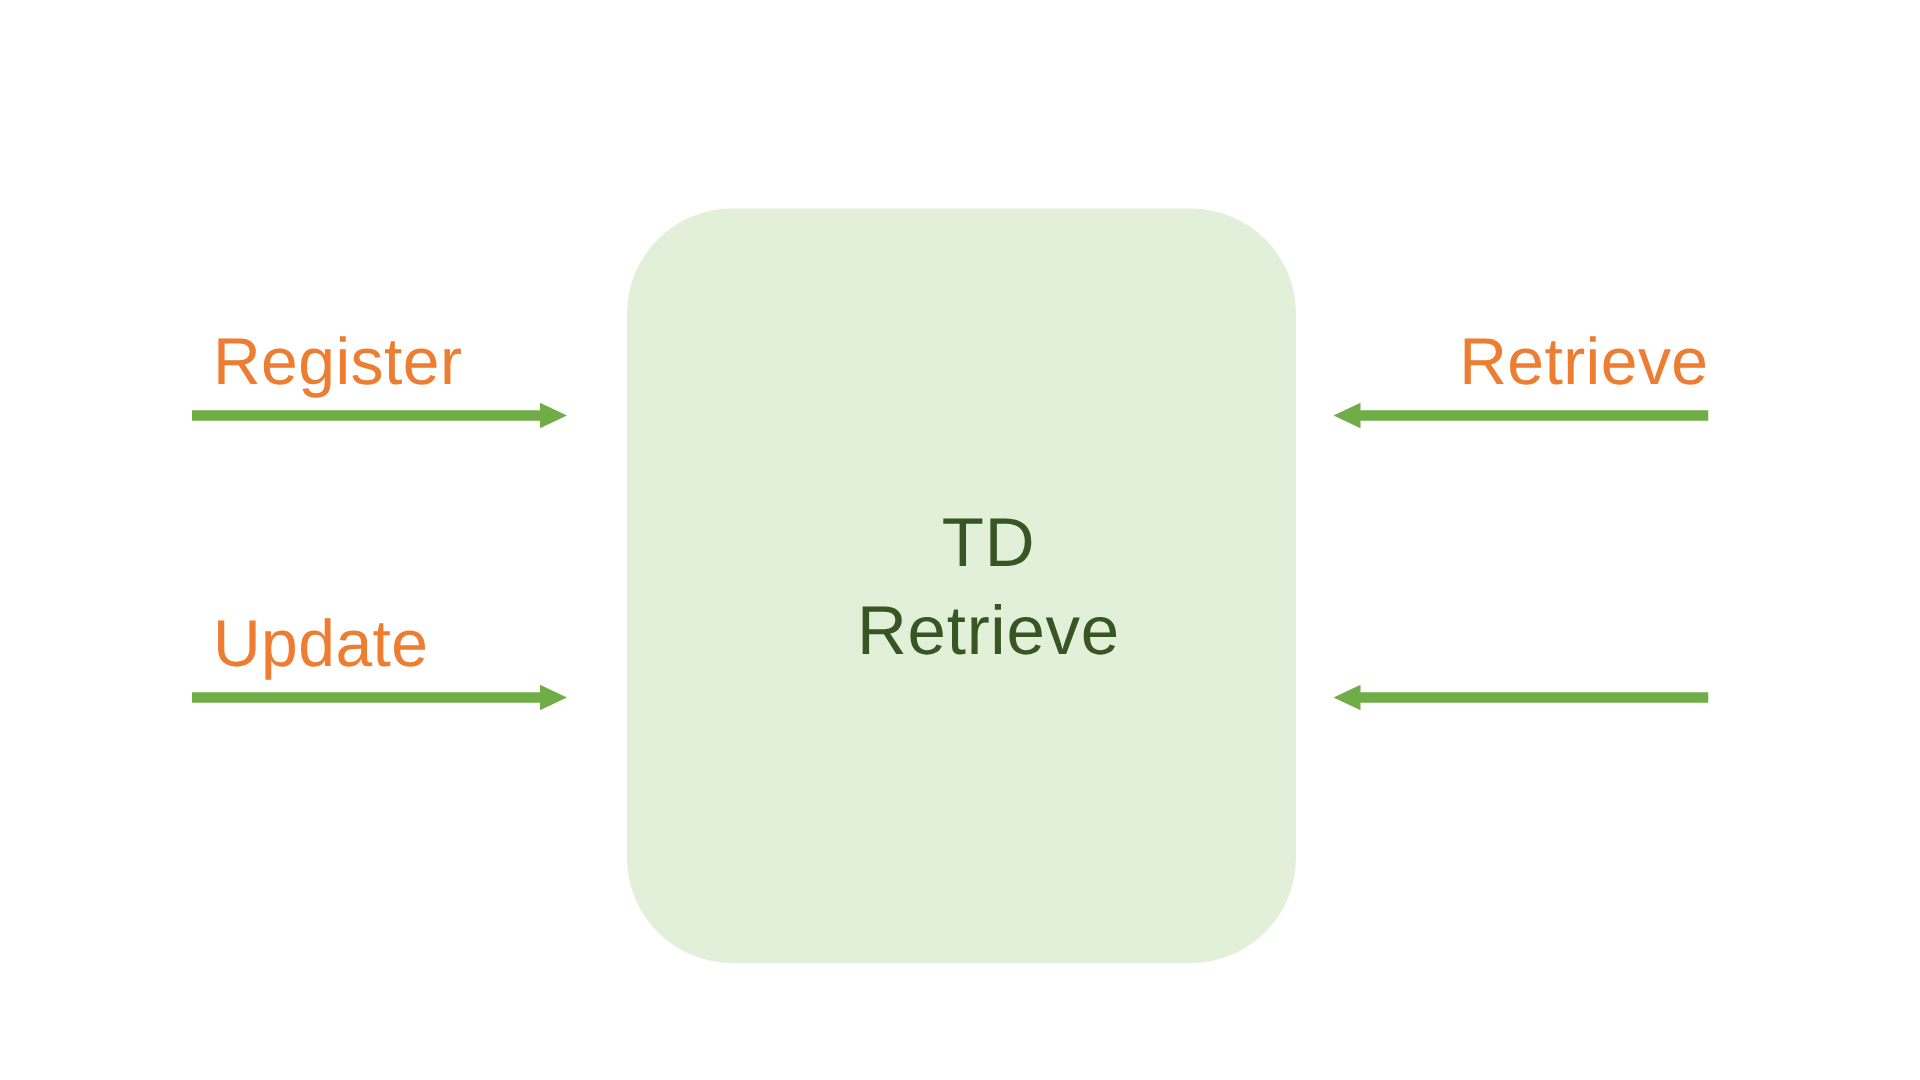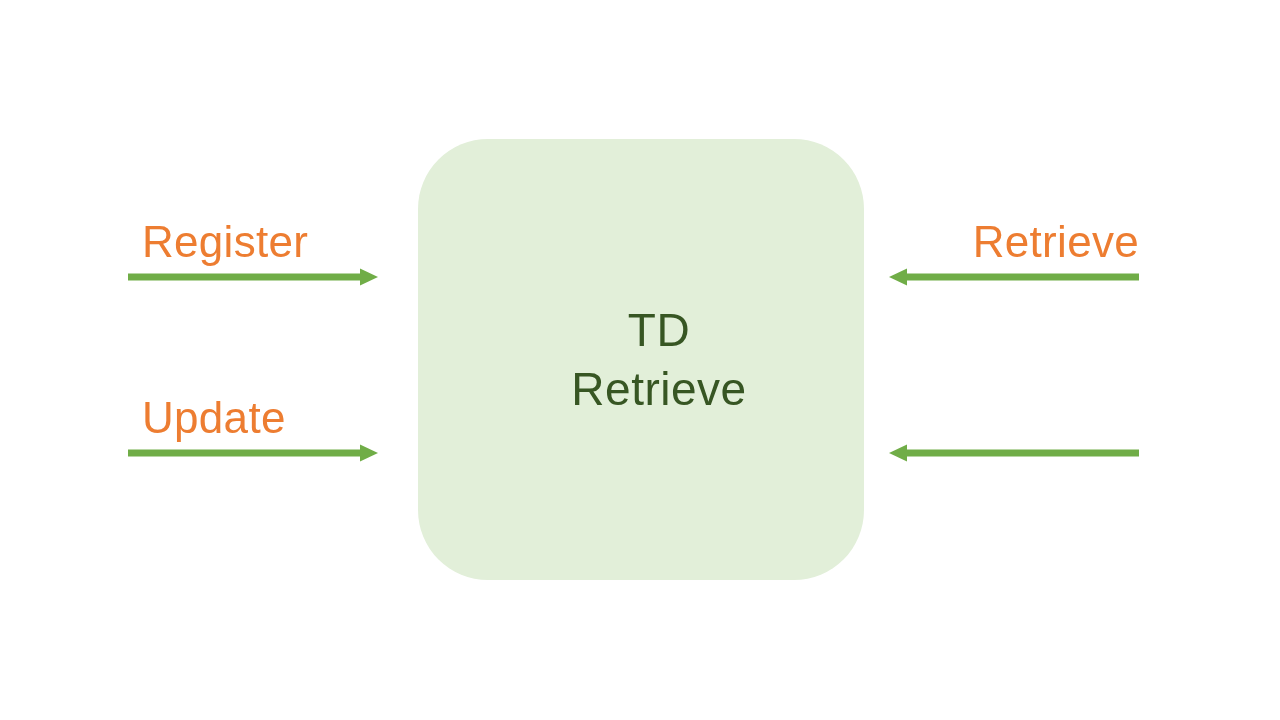--- a/index.html
+++ b/index.html
@@ -19,21 +19,21 @@
     height: 720px;
     background: #ffffff;
   }
 
   
   .center-box {
     position: absolute;
     left: 418px;
     top: 139px;
     width: 446px;
-    height: 441px;
+    height: 503px;
     background: #e2efd9;
     border-radius: 70px;
     display: flex;
     flex-direction: column;
     align-items: center;
     justify-content: center;
     padding-left: 36px;
   }
   .center-box-label {
     color: #375623;
@@ -73,21 +73,21 @@
 
   
   .flow.left { left: 128px; width: 250px; }
   .flow.left .flow-label { left: 14px; }
 
   
   .flow.right { left: 889px; width: 250px; }
   .flow.right .flow-label { right: 0px; }
 
   .row-top    { top: 196px; }
-  .row-bottom { top: 372px; }
+  .row-bottom { top: 384px; }
 </style>
 </head>
 <body>
 
 <div id="diagram">
 
   <div class="center-box">
     <div class="center-box-label">TD</div>
     <div class="center-box-label">Retrieve</div>
   </div>

